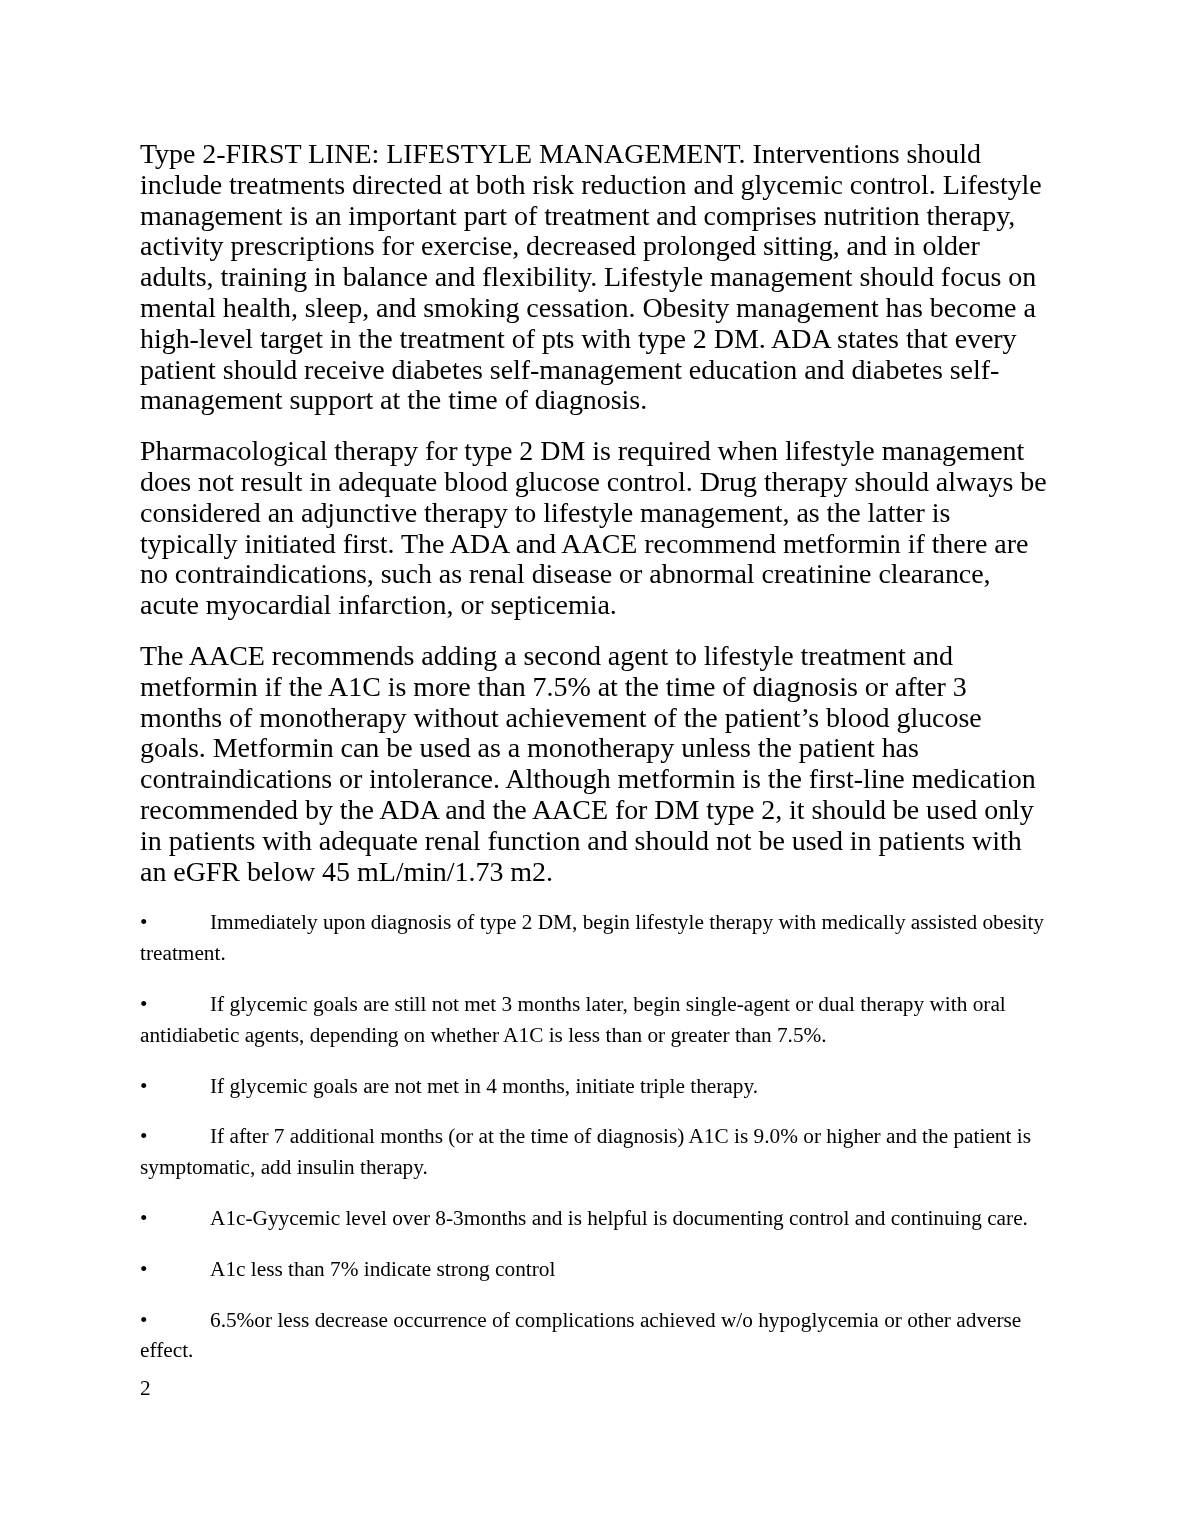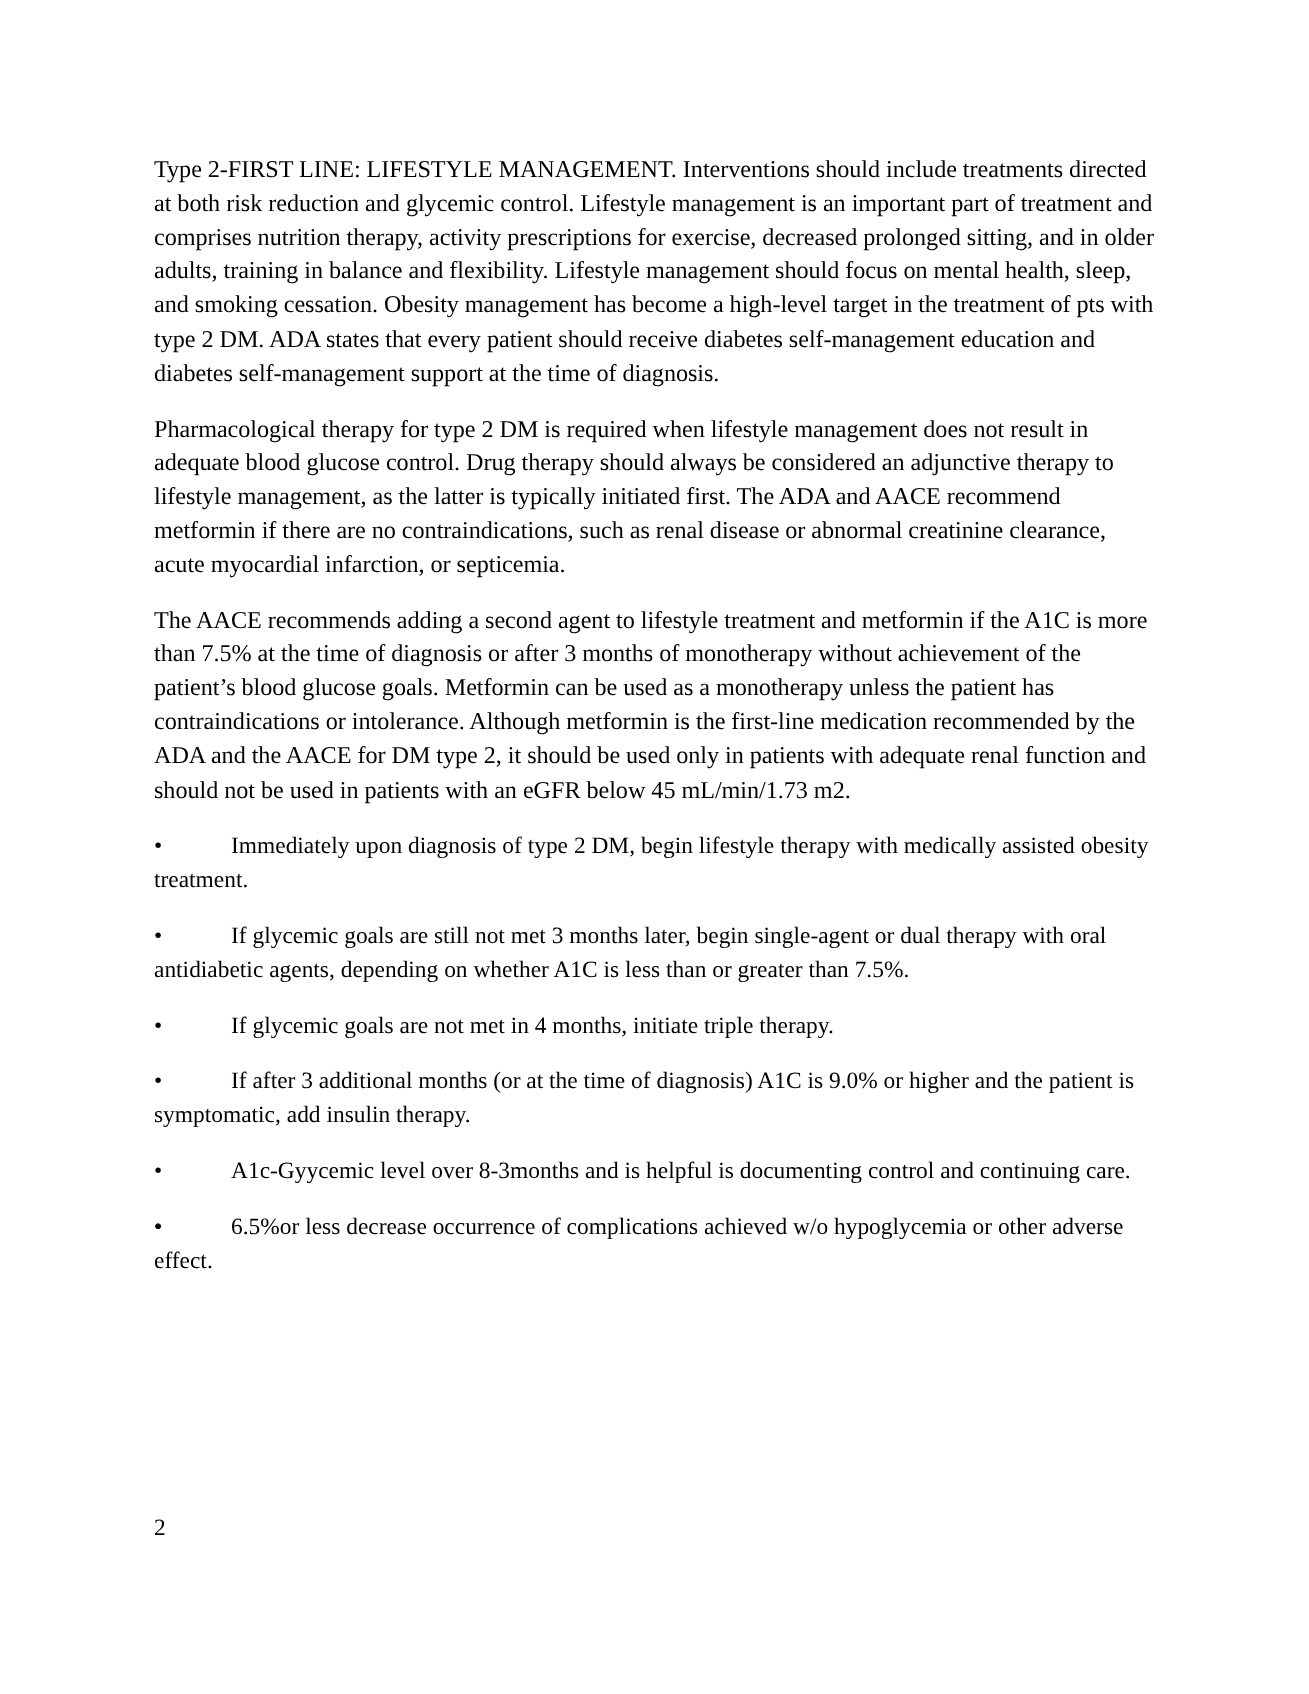--- a/index.html
+++ b/index.html
@@ -15,21 +15,21 @@
       font-family: "Liberation Serif", "DejaVu Serif", serif;
       color: #000000;
     }
     .page {
       position: absolute;
       left: 140px;
       top: 139px;
       width: 912px;
     }
     .para {
-      font-size: 22px;
+      font-size: 28px;
       line-height: 30.8px;
       margin: 0 0 20px 0;
       letter-spacing: -0.05px;
     }
     .bullet-para {
       font-size: 21.3px;
       line-height: 30.8px;
       margin: 0 0 20px 0;
       position: relative;
       text-indent: 70px;
@@ -54,20 +54,20 @@
 
 <div class="page">
   <p class="para">Type 2-FIRST LINE: LIFESTYLE MANAGEMENT. Interventions should include treatments directed at both risk reduction and glycemic control. Lifestyle management is an important part of treatment and comprises nutrition therapy, activity prescriptions for exercise, decreased prolonged sitting, and in older adults, training in balance and flexibility. Lifestyle management should focus on mental health, sleep, and smoking cessation. Obesity management has become a high-level target in the treatment of pts with type 2 DM. ADA states that every patient should receive diabetes self-management education and diabetes self-management support at the time of diagnosis.</p>
   <p class="para">Pharmacological therapy for type 2 DM is required when lifestyle management does not result in adequate blood glucose control. Drug therapy should always be considered an adjunctive therapy to lifestyle management, as the latter is typically initiated first. The ADA and AACE recommend metformin if there are no contraindications, such as renal disease or abnormal creatinine clearance, acute myocardial infarction, or septicemia.</p>
   <p class="para">The AACE recommends adding a second agent to lifestyle treatment and metformin if the A1C is more than 7.5% at the time of diagnosis or after 3 months of monotherapy without achievement of the patient’s blood glucose goals. Metformin can be used as a monotherapy unless the patient has contraindications or intolerance. Although metformin is the first-line medication recommended by the ADA and the AACE for DM type 2, it should be used only in patients with adequate renal function and should not be used in patients with an eGFR below 45 mL/min/1.73 m2.</p>
 
   <div>
     <p class="bullet-para"><span class="bullet-mark">•</span><span>Immediately upon diagnosis of type 2 DM, begin lifestyle therapy with medically assisted obesity treatment.</span></p>
     <p class="bullet-para"><span class="bullet-mark">•</span><span>If glycemic goals are still not met 3 months later, begin single-agent or dual therapy with oral antidiabetic agents, depending on whether A1C is less than or greater than 7.5%.</span></p>
     <p class="bullet-para"><span class="bullet-mark">•</span><span>If glycemic goals are not met in 4 months, initiate triple therapy.</span></p>
-    <p class="bullet-para"><span class="bullet-mark">•</span><span>If after 3 additional months (or at the time of diagnosis) A1C is 9.0% or higher and the patient is symptomatic, add insulin therapy.</span></p>
+    <p class="bullet-para"><span class="bullet-mark">•</span><span>If after 7 additional months (or at the time of diagnosis) A1C is 9.0% or higher and the patient is symptomatic, add insulin therapy.</span></p>
     <p class="bullet-para"><span class="bullet-mark">•</span><span>A1c-Gyycemic level over 8-3months and is helpful is documenting control and continuing care.</span></p>
-    <p class="bullet-para"><span class="bullet-mark">•</span></p>
+    <p class="bullet-para"><span class="bullet-mark">•</span><span>A1c less than 7% indicate strong control</span></p>
     <p class="bullet-para"><span class="bullet-mark">•</span><span>6.5%or less decrease occurrence of complications achieved w/o hypoglycemia or other adverse effect.</span></p>
   </div>
 </div>
 
 <div class="page-number">2</div>
 
 </body></html>

